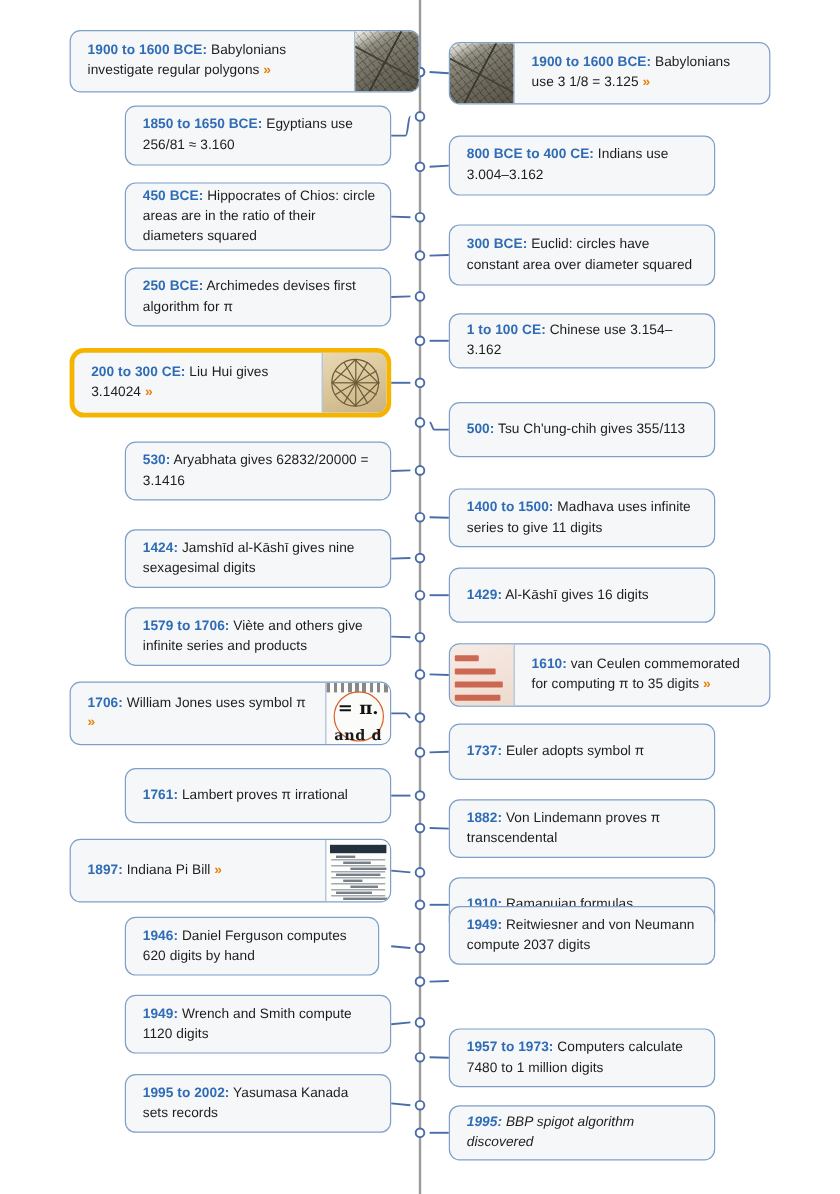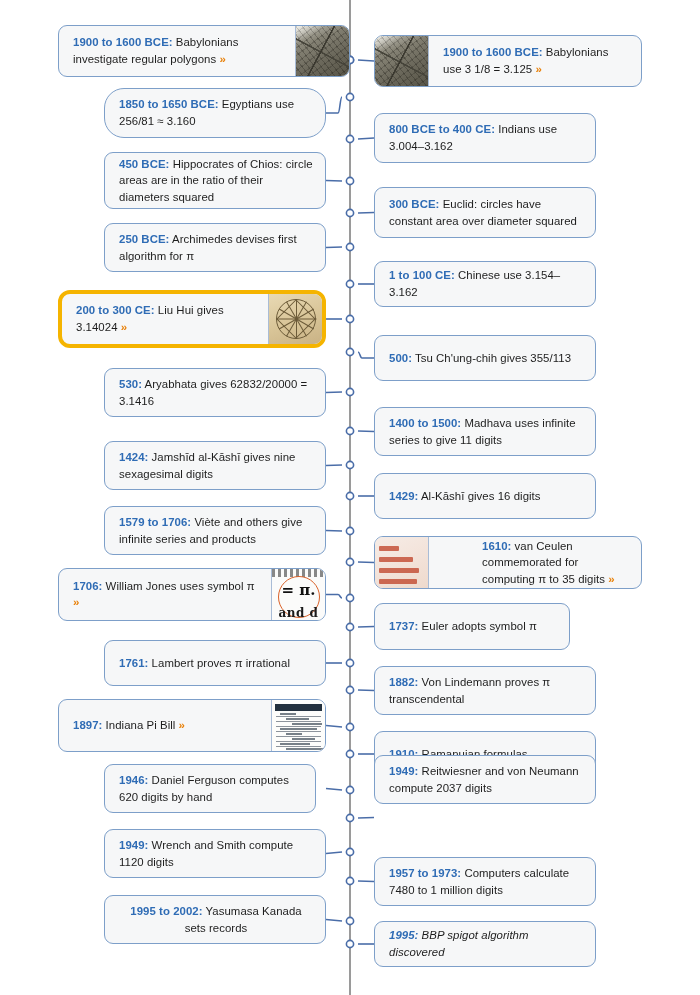--- a/index.html
+++ b/index.html
@@ -248,21 +248,21 @@
           <div class="card-text"><span class="yr">1900 to 1600 BCE:</span><span> Babylonians investigate regular polygons </span><span class="chev">»</span></div>
         </div>
         <div class="thumb right th-tablet"></div>
       </div>
       <div class="card" style="left: 374px; top: 35px; width: 268px; height: 52px;">
         <div class="thumb left th-tablet"></div>
         <div class="card-body">
           <div class="card-text"><span class="yr">1900 to 1600 BCE:</span><span> Babylonians use 3 1/8 = 3.125 </span><span class="chev">»</span></div>
         </div>
       </div>
-      <div class="card" style="left: 104px; top: 88px; width: 222px; height: 50px; border-radius: 20px;">
+      <div class="card" style="left: 104px; top: 88px; width: 222px; height: 50px;">
         <div class="card-body">
           <div class="card-text"><span class="yr">1850 to 1650 BCE:</span><span> Egyptians use 256/81 ≈ 3.160</span></div>
         </div>
       </div>
       <div class="card" style="left: 374px; top: 113px; width: 222px; height: 50px;">
         <div class="card-body">
           <div class="card-text"><span class="yr">800 BCE to 400 CE:</span><span> Indians use 3.004–3.162</span></div>
         </div>
       </div>
       <div class="card" style="left: 104px; top: 152px; width: 222px; height: 57px;">
@@ -323,21 +323,21 @@
       <div class="card" style="left: 374px; top: 473px; width: 222px; height: 46px;">
         <div class="card-body">
           <div class="card-text"><span class="yr">1429:</span><span> Al-Kāshī gives 16 digits</span></div>
         </div>
       </div>
       <div class="card" style="left: 104px; top: 506px; width: 222px; height: 49px;">
         <div class="card-body">
           <div class="card-text"><span class="yr">1579 to 1706:</span><span> Viète and others give infinite series and products</span></div>
         </div>
       </div>
-      <div class="card" style="left: 374px; top: 536px; width: 268px; height: 53px; gap: 39px;">
+      <div class="card" style="left: 374px; top: 536px; width: 268px; height: 53px;">
         <div class="thumb left th-tomb">
           <div class="ln" style="top:9px;width:20px"></div>
           <div class="ln" style="top:20px;width:34px"></div>
           <div class="ln" style="top:31px;width:40px"></div>
           <div class="ln" style="top:42px;width:38px"></div>
         </div>
         <div class="card-body">
           <div class="card-text"><span class="yr">1610:</span><span> van Ceulen commemorated for computing π to 35 digits </span><span class="chev">»</span></div>
         </div>
       </div>
@@ -345,21 +345,21 @@
         <div class="card-body">
           <div class="card-text"><span class="yr">1706:</span><span> William Jones uses symbol π </span><span class="chev">»</span></div>
         </div>
         <div class="thumb right th-jones">
           <div class="topstrip"></div>
           <div class="ring"></div>
           <div class="eqpi">= π.</div>
           <div class="botstrip">and d</div>
         </div>
       </div>
-      <div class="card" style="left: 374px; top: 603px; width: 196px; height: 47px;">
+      <div class="card" style="left: 374px; top: 603px; width: 222px; height: 47px;">
         <div class="card-body">
           <div class="card-text"><span class="yr">1737:</span><span> Euler adopts symbol π</span></div>
         </div>
       </div>
       <div class="card" style="left: 104px; top: 640px; width: 222px; height: 46px;">
         <div class="card-body">
           <div class="card-text"><span class="yr">1761:</span><span> Lambert proves π irrational</span></div>
         </div>
       </div>
       <div class="card" style="left: 374px; top: 666px; width: 222px; height: 49px;">
@@ -408,21 +408,21 @@
       <div class="card" style="left: 104px; top: 829px; width: 222px; height: 49px;">
         <div class="card-body">
           <div class="card-text"><span class="yr">1949:</span><span> Wrench and Smith compute 1120 digits</span></div>
         </div>
       </div>
       <div class="card" style="left: 374px; top: 857px; width: 222px; height: 49px;">
         <div class="card-body">
           <div class="card-text"><span class="yr">1957 to 1973:</span><span> Computers calculate 7480 to 1 million digits</span></div>
         </div>
       </div>
-      <div class="card" style="left: 104px; top: 895px; width: 222px; height: 49px; text-align: center;">
+      <div class="card" style="left: 104px; top: 895px; width: 222px; height: 49px;">
         <div class="card-body">
           <div class="card-text"><span class="yr">1995 to 2002:</span><span> Yasumasa Kanada sets records</span></div>
         </div>
       </div>
       <div class="card" style="left: 374px; top: 921px; width: 222px; height: 46px; font-style: italic;">
         <div class="card-body">
           <div class="card-text"><span class="yr">1995:</span><span> BBP spigot algorithm discovered</span></div>
         </div>
       </div>
     </div>

